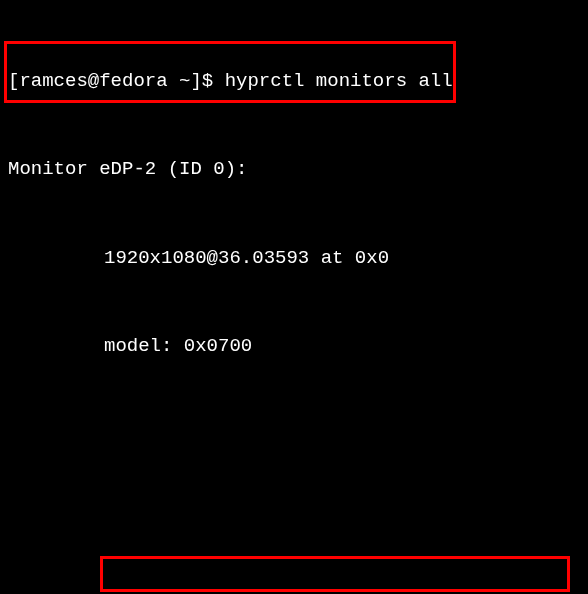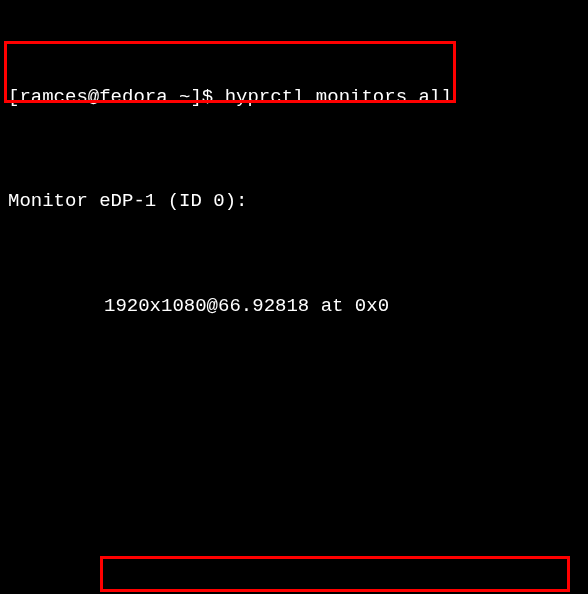--- a/index.html
+++ b/index.html
@@ -43,30 +43,30 @@
       height: 62px;
     }
     .highlight-bottom {
       top: 548px;
       left: 96px;
       width: 470px;
       height: 36px;
     }
     .line {
       display: block;
-      margin-top: 16px;
     }
   </style>
 </head>
 <body>
 
 <div class="terminal">
   <div class="line prompt-line"><span>[ramces@fedora ~]$ </span><span>hyprctl monitors all</span></div>
-  <div class="line indent-monitor">Monitor eDP-1 (ID 0):</div>
-  <div class="line indent">1920x1080@66.92818 at 0x0</div>
+  <div class="line indent-monitor">Monitor eDP-2 (ID 0):</div>
+  <div class="line indent">1920x1080@36.03593 at 0x0</div>
+  <div class="line indent">model: 0x0700</div>
   
   
   
   
   
   
   
   
   
   

